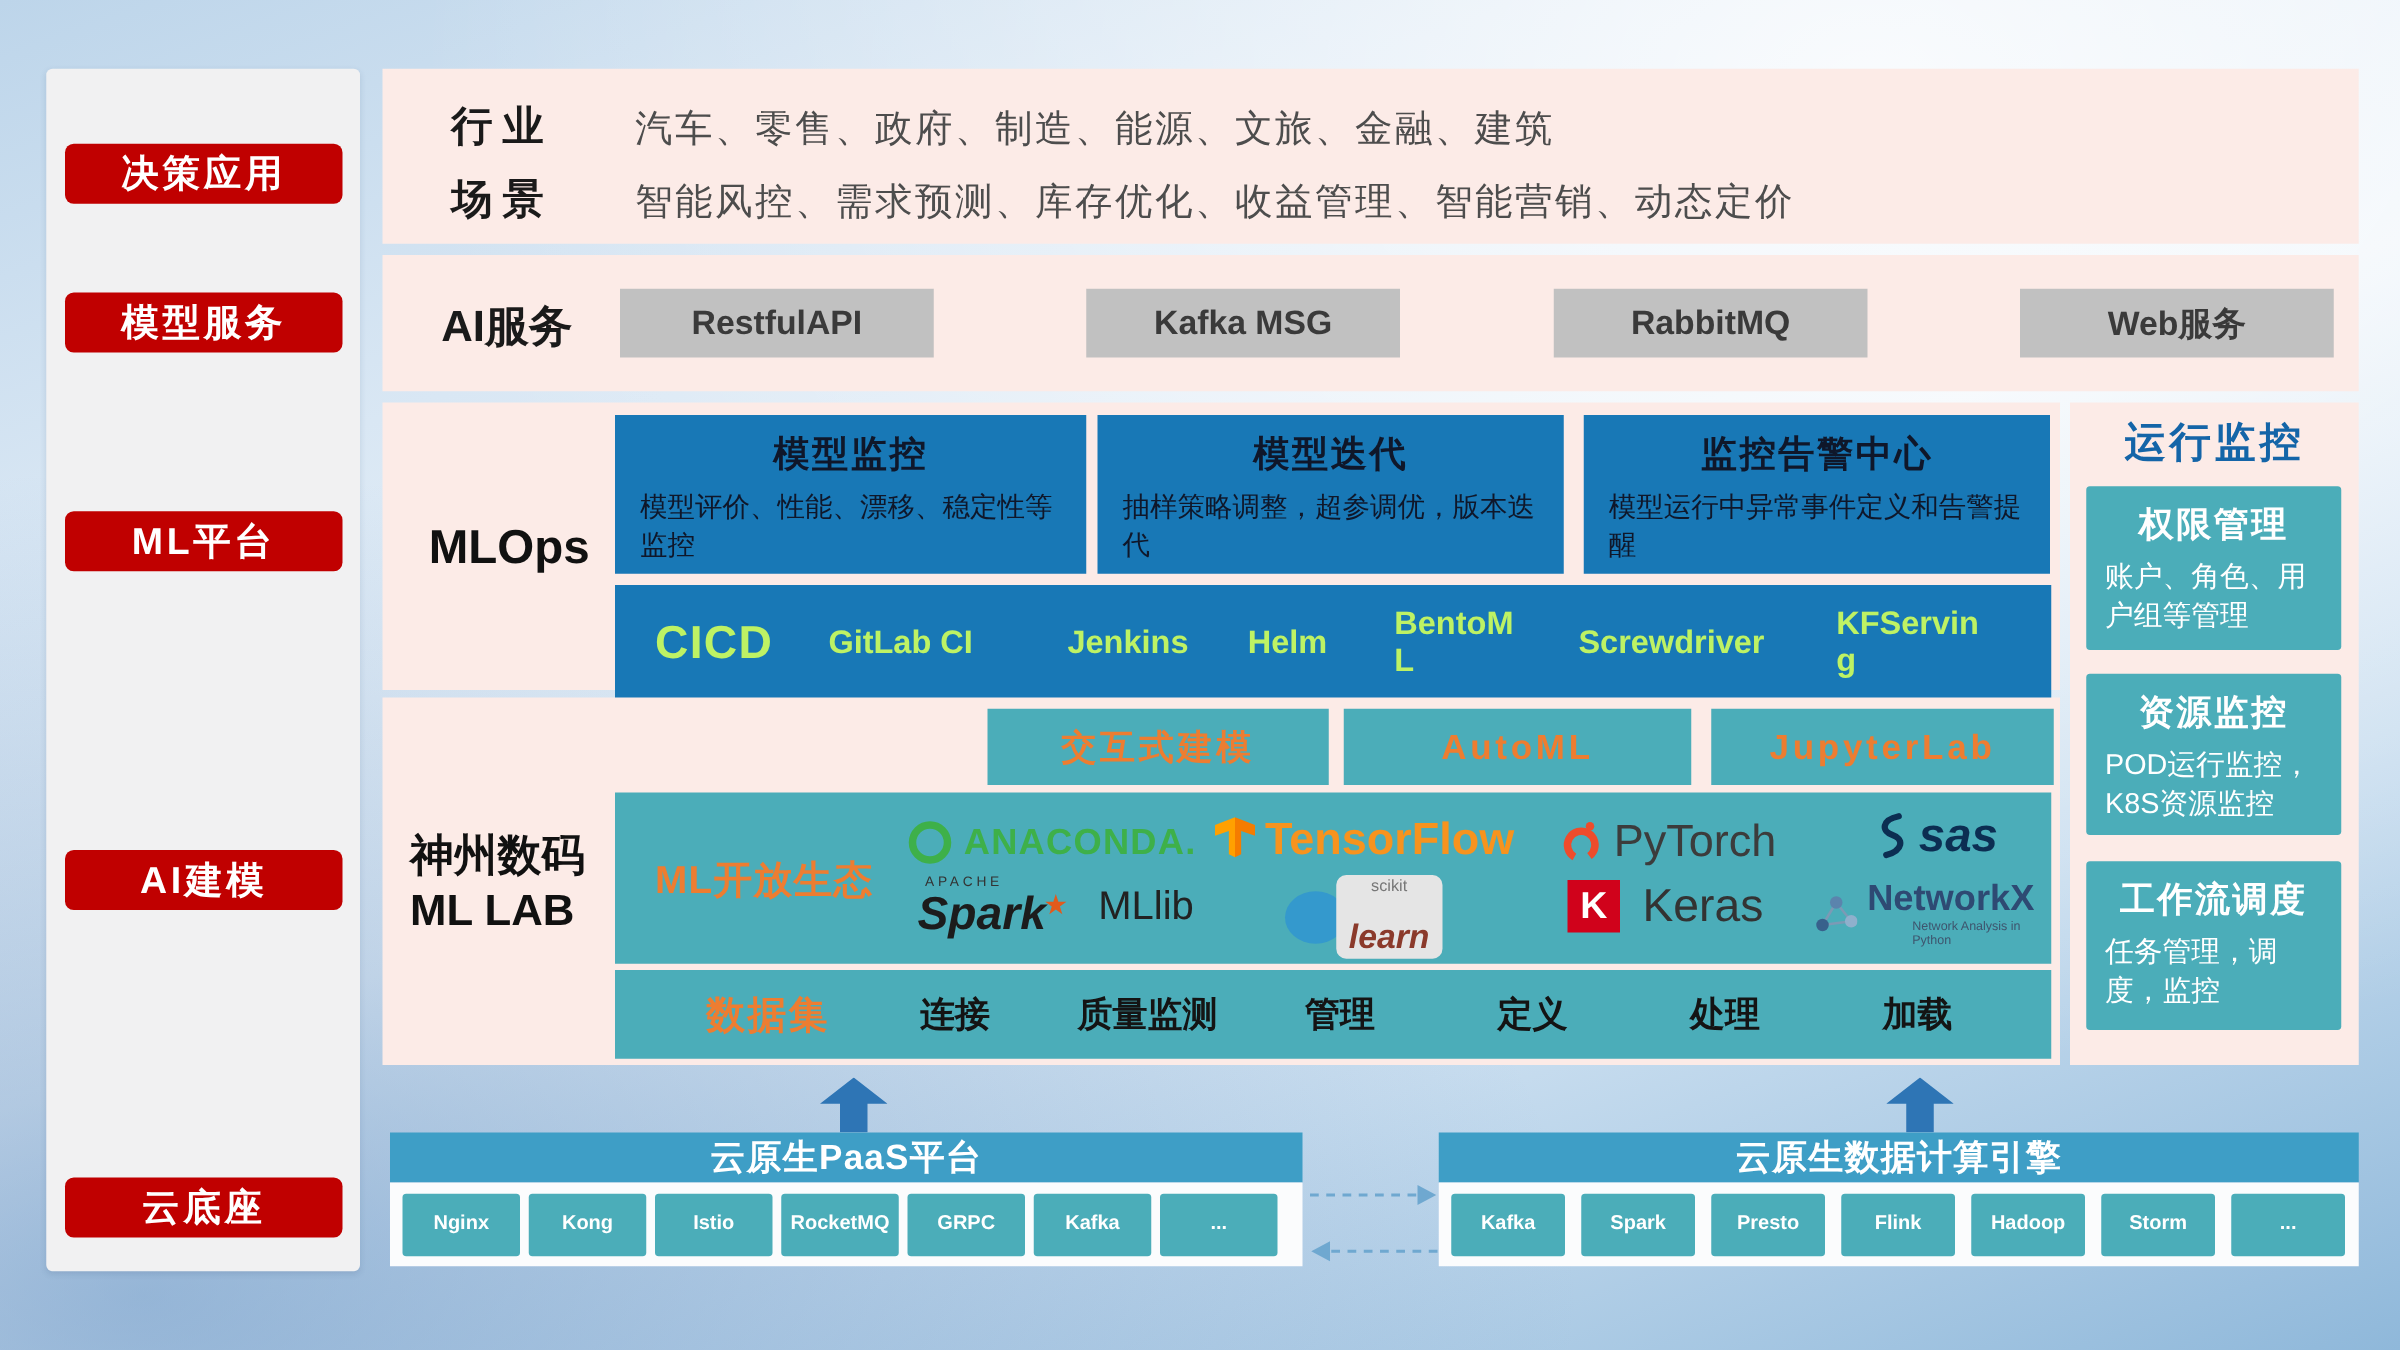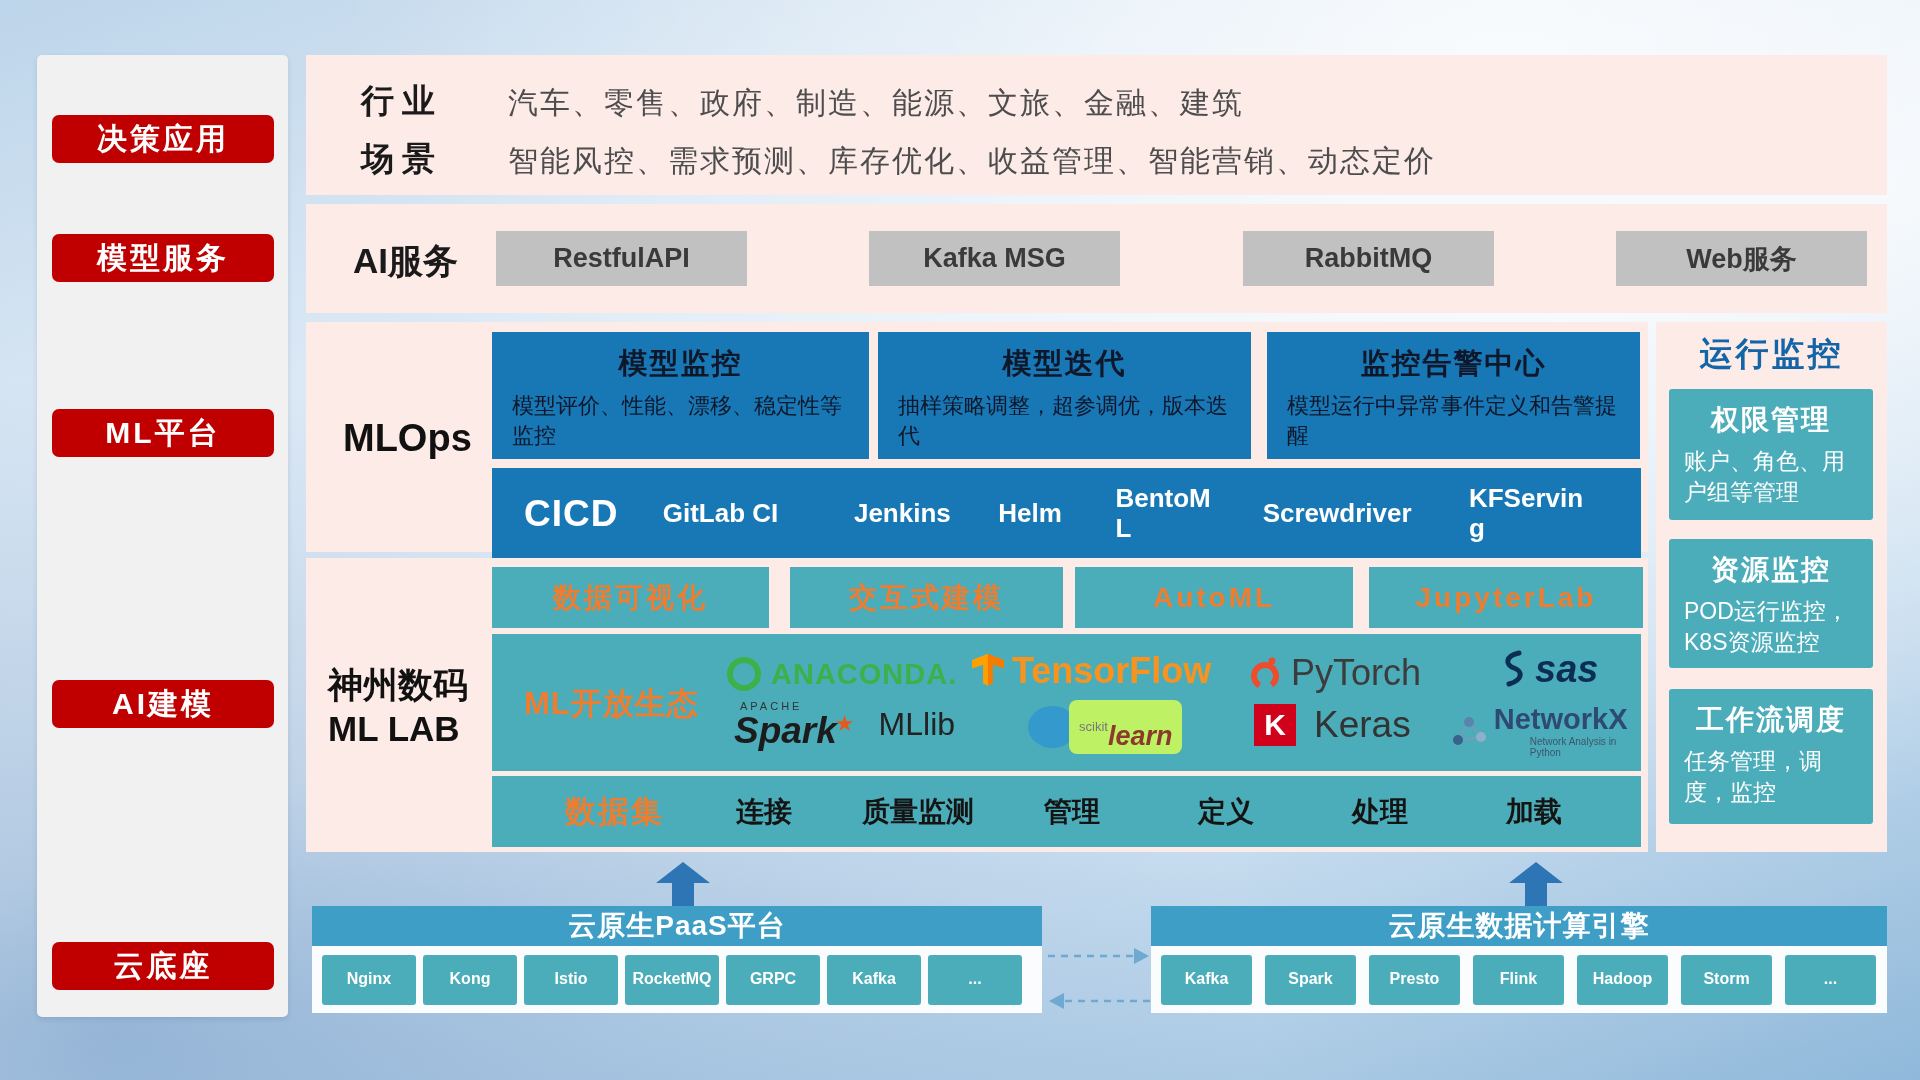--- a/index.html
+++ b/index.html
@@ -26,42 +26,42 @@
 
   .svc-label { position:absolute; left:47px; top:34px; font-size:35px; font-weight:bold; color:#1a1a1a; }
   .gray-btn { position:absolute; top:27px; height:55px; width:251px; background:#c1c1c1;
     color:#3a3a3a; font-size:27px; font-weight:bold; display:flex; align-items:center; justify-content:center; }
 
   .mlops-label { position:absolute; left:37px; top:95px; font-size:38px; font-weight:bold; color:#111; }
   .blue-card { position:absolute; top:10px; height:127px; background:#1878b6; color:#0f172a; }
   .bc-title { font-size:29px; font-weight:bold; text-align:center; margin-top:12px; letter-spacing:2px; }
   .bc-desc  { font-size:22px; margin:7px 20px 0; line-height:1.38; }
   .cicd { position:absolute; left:186px; top:146px; width:1149px; height:92px; background:#1878b6;
-    display:flex; align-items:center; justify-content:space-between; color:#ffffff;
+    display:flex; align-items:center; justify-content:space-between; color:#bef264;
     padding:0 42px 0 32px; overflow:hidden; }
   .cicd-label { font-size:37px; font-weight:bold; letter-spacing:1px; }
   .cicd-item { font-size:26px; font-weight:bold; word-break:break-all; line-height:1.15; }
 
   .mllab-label { position:absolute; left:22px; top:105px; font-size:35px; font-weight:bold; color:#111; line-height:44px; }
   .tool-btn { position:absolute; top:9px; height:61px; background:#4badb9; color:#ed7d31;
     font-size:28px; font-weight:bold; letter-spacing:3px; display:flex; align-items:center; justify-content:center; }
   .eco { position:absolute; left:186px; top:76px; width:1149px; height:137px; background:#4badb9;padding-left:16px; }
   .eco-label { position:absolute; left:32px; top:49px; font-size:31px; font-weight:bold; color:#ed7d31; letter-spacing:1px; }
   .logo { position:absolute; display:flex; align-items:center; gap:8px; }
   .anaconda-text { color:#3eb049; font-weight:bold; font-size:29px; letter-spacing:1px; }
   .tf-text { color:#f7931e; font-weight:bold; font-size:36px; }
   .pt-text { color:#3c3c3c; font-size:36px; font-weight:500; }
   .sas-text { color:#0c2e52; font-size:38px; font-weight:bold; font-style:italic; line-height:1; }
   .spark-apache { font-size:11px; color:#333; letter-spacing:3px; margin-left:6px; }
   .spark-main { font-size:37px; font-weight:bold; font-style:italic; color:#1c1c1c; line-height:1; }
   .spark-star { color:#e25a1c; font-size:22px; position:relative; top:-12px; left:-2px; font-style:normal; }
   .mllib-text { font-size:32px; font-weight:500; color:#222; margin-left:14px; }
   .sk-blue { width:49px; height:42px; background:#3499cd; border-radius:50%; }
-  .sk-card { margin-left:-16px; background:#bef264; border-radius:8px; padding:2px 10px 4px;
-    display:flex; align-items:center; }
+  .sk-card { margin-left:-16px; background:#e5e5e5; border-radius:8px; padding:2px 10px 4px;
+    display:flex; flex-direction:column; align-items:center; }
   .sk-top { font-size:13px; color:#777; line-height:1; }
   .sk-main { font-size:27px; font-weight:bold; font-style:italic; color:#8b3a2b; line-height:1.05;margin-top:20px; }
   .keras-k { width:42px; height:42px; background:#d0021b; color:#fff; font-size:30px; font-weight:bold;
     display:flex; align-items:center; justify-content:center; }
   .keras-text { font-size:37px; color:#333; margin-left:10px; }
   .nx-col { display:flex; flex-direction:column; line-height:1.1; }
   .nx-text { font-size:29px; font-weight:bold; color:#2e4a73; }
   .nx-sub { font-size:10px; color:#3e556e;margin-left:36px; }
   .dataset { position:absolute; left:186px; top:218px; width:1149px; height:71px; background:#4badb9;
     display:flex; align-items:center; padding-right:30px; }
@@ -141,21 +141,20 @@
       <div class="cicd-item" style="width:130px">KFServing</div>
     </div>
   </div>
 
   <div class="panel" style="left:306px;top:558px;width:1342px;height:294px">
     <div class="mllab-label">
       <div>神州数码</div>
       <div>ML LAB</div>
     </div>
 
-    <div class="tool-btn" style="left:186px;width:277px">数据可视化</div>
     <div class="tool-btn" style="left:484px;width:273px">交互式建模</div>
     <div class="tool-btn" style="left:769px;width:278px">AutoML</div>
     <div class="tool-btn" style="left:1063px;width:274px">JupyterLab</div>
 
     <div class="eco">
       <div class="eco-label">ML开放生态</div>
 
       <div class="logo" style="left:233px;top:21px">
         <svg width="38" height="38">
           <circle cx="19" cy="19" r="14" fill="none" stroke="#3eb049" stroke-width="6"></circle>

